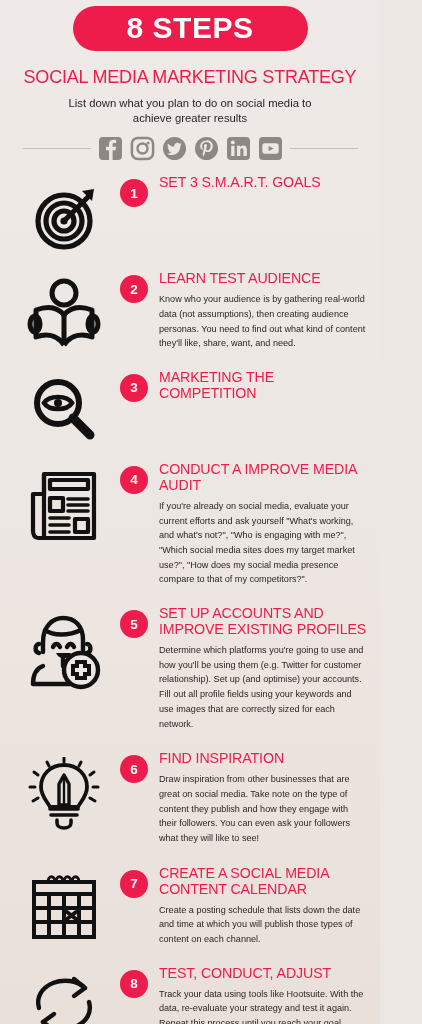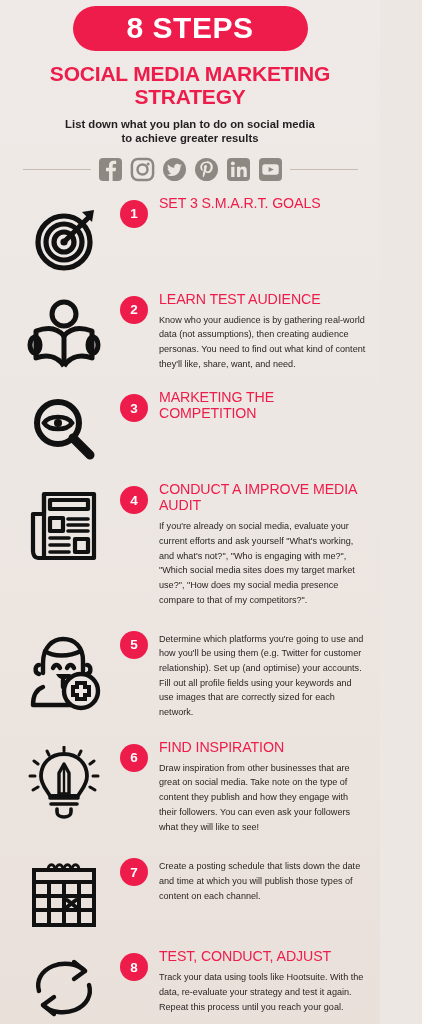--- a/index.html
+++ b/index.html
@@ -43,34 +43,34 @@
 
   .banner-text {
     font-size: 30px;
     font-weight: bold;
     color: #FFFFFF;
     letter-spacing: 0.5px;
     line-height: 1.05;
   }
 
   .main-title {
-    margin-top: 11px;
+    margin-top: 17px;
     padding: 0 10px;
-    font-size: 21px;
-    font-weight: bold;
+    font-size: 18px;
+    font-weight: normal;
     color: #EE1C4A;
     line-height: 1.1;
     letter-spacing: -0.2px;
   }
 
   .subtitle {
     margin-top: 9px;
     padding: 0 60px;
     font-size: 11.3px;
-    font-weight: bold;
+    font-weight: normal;
     color: #231F20;
     line-height: 1.28;
   }
 
   
   .social-row {
     margin-top: 11px;
     display: flex;
     align-items: center;
     justify-content: center;
@@ -340,20 +340,21 @@
             <path d="M28 35 C30 31 33 31 35 35"></path>
             <path d="M42 35 C44 31 47 31 49 35"></path>
           </g>
           <path d="M31 41 C34 48 43 48 46 41 Z" fill="#111111"></path>
           <circle cx="56" cy="58" r="17" fill="#EDE7E3" stroke="#111111" stroke-width="4.4"></circle>
           <path d="M52 50 L60 50 L60 54 L64 54 L64 62 L60 62 L60 66 L52 66 L52 62 L48 62 L48 54 L52 54 Z" fill="none" stroke="#111111" stroke-width="4"></path>
         </svg>
       </div>
       <div class="badge">5</div>
       <div class="step-body">
+        <div class="step-title">SET UP ACCOUNTS AND IMPROVE EXISTING PROFILES</div>
         <div class="step-desc">Determine which platforms you're going to use and how you'll be using them (e.g. Twitter for customer relationship). Set up (and optimise) your accounts. Fill out all profile fields using your keywords and use images that are correctly sized for each network.</div>
       </div>
     </div>
 
     <div class="step s6">
       <div class="step-icon">
         <svg width="72" height="76" viewBox="0 0 72 76">
           <path d="M36 8 C22 8 13 18 13 30 C13 39 19 44 22 50 L50 50 C53 44 59 39 59 30 C59 18 50 8 36 8 Z" fill="none" stroke="#111111" stroke-width="3.8" stroke-linejoin="round"></path>
           <g stroke="#111111" stroke-width="3.6" fill="none" stroke-linecap="round">
             <path d="M22 52 L50 52"></path>
@@ -401,20 +402,21 @@
             <path d="M44 10 C44 3 51 3 51 10"></path>
           </g>
           <g stroke="#111111" stroke-width="4" stroke-linecap="round">
             <path d="M39 40 L48 47"></path>
             <path d="M48 40 L39 47"></path>
           </g>
         </svg>
       </div>
       <div class="badge">7</div>
       <div class="step-body">
+        <div class="step-title">CREATE A SOCIAL MEDIA CONTENT CALENDAR</div>
         <div class="step-desc">Create a posting schedule that lists down the date and time at which you will publish those types of content on each channel.</div>
       </div>
     </div>
 
     <div class="step s8">
       <div class="step-icon">
         <svg width="74" height="66" viewBox="0 0 74 66">
           <g fill="none" stroke="#111111" stroke-width="4.4" stroke-linecap="round" stroke-linejoin="round">
             <path d="M58 16 C50 8 36 7 26 11 C14 16 9 26 12 36"></path>
             <path d="M16 50 C24 58 38 59 48 55 C60 50 65 40 62 30"></path>

